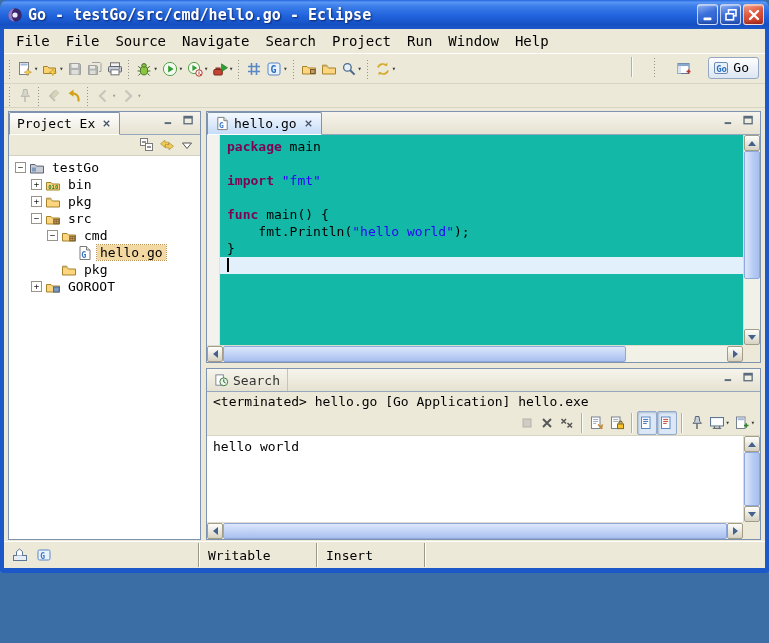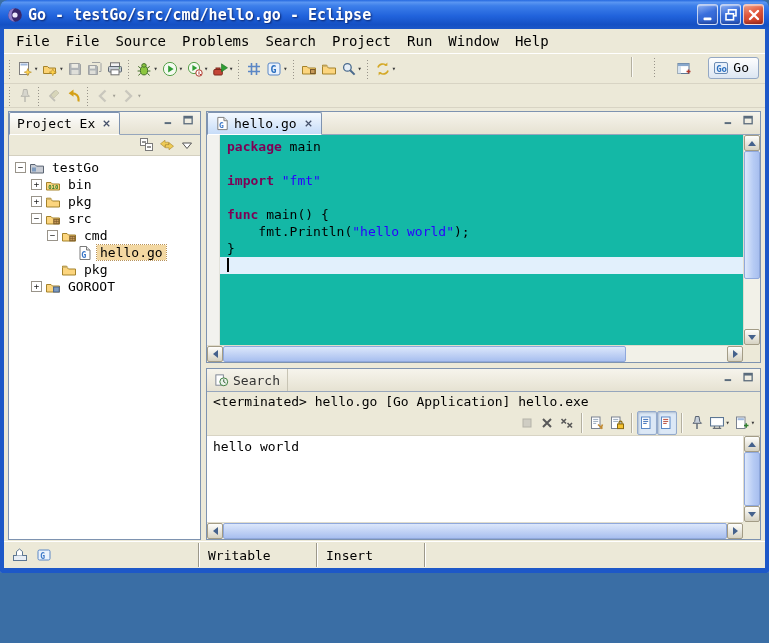--- a/index.html
+++ b/index.html
@@ -131,21 +131,21 @@
         </span>
     </span>
   </div>
 
   <div class="frame">
 
     <div class="menubar" id="menubar">
         <span class="menu-item">File</span>
         <span class="menu-item">File</span>
         <span class="menu-item">Source</span>
-        <span class="menu-item">Problems</span>
+        <span class="menu-item">Navigate</span>
         <span class="menu-item">Search</span>
         <span class="menu-item">Project</span>
         <span class="menu-item">Run</span>
         <span class="menu-item">Window</span>
         <span class="menu-item">Help</span>
       </div>
 
     <div class="toolbar" id="tb-main">
       <span id="tb-main-groups" style="display:flex;align-items:center">
           <span class="thandle"></span>

